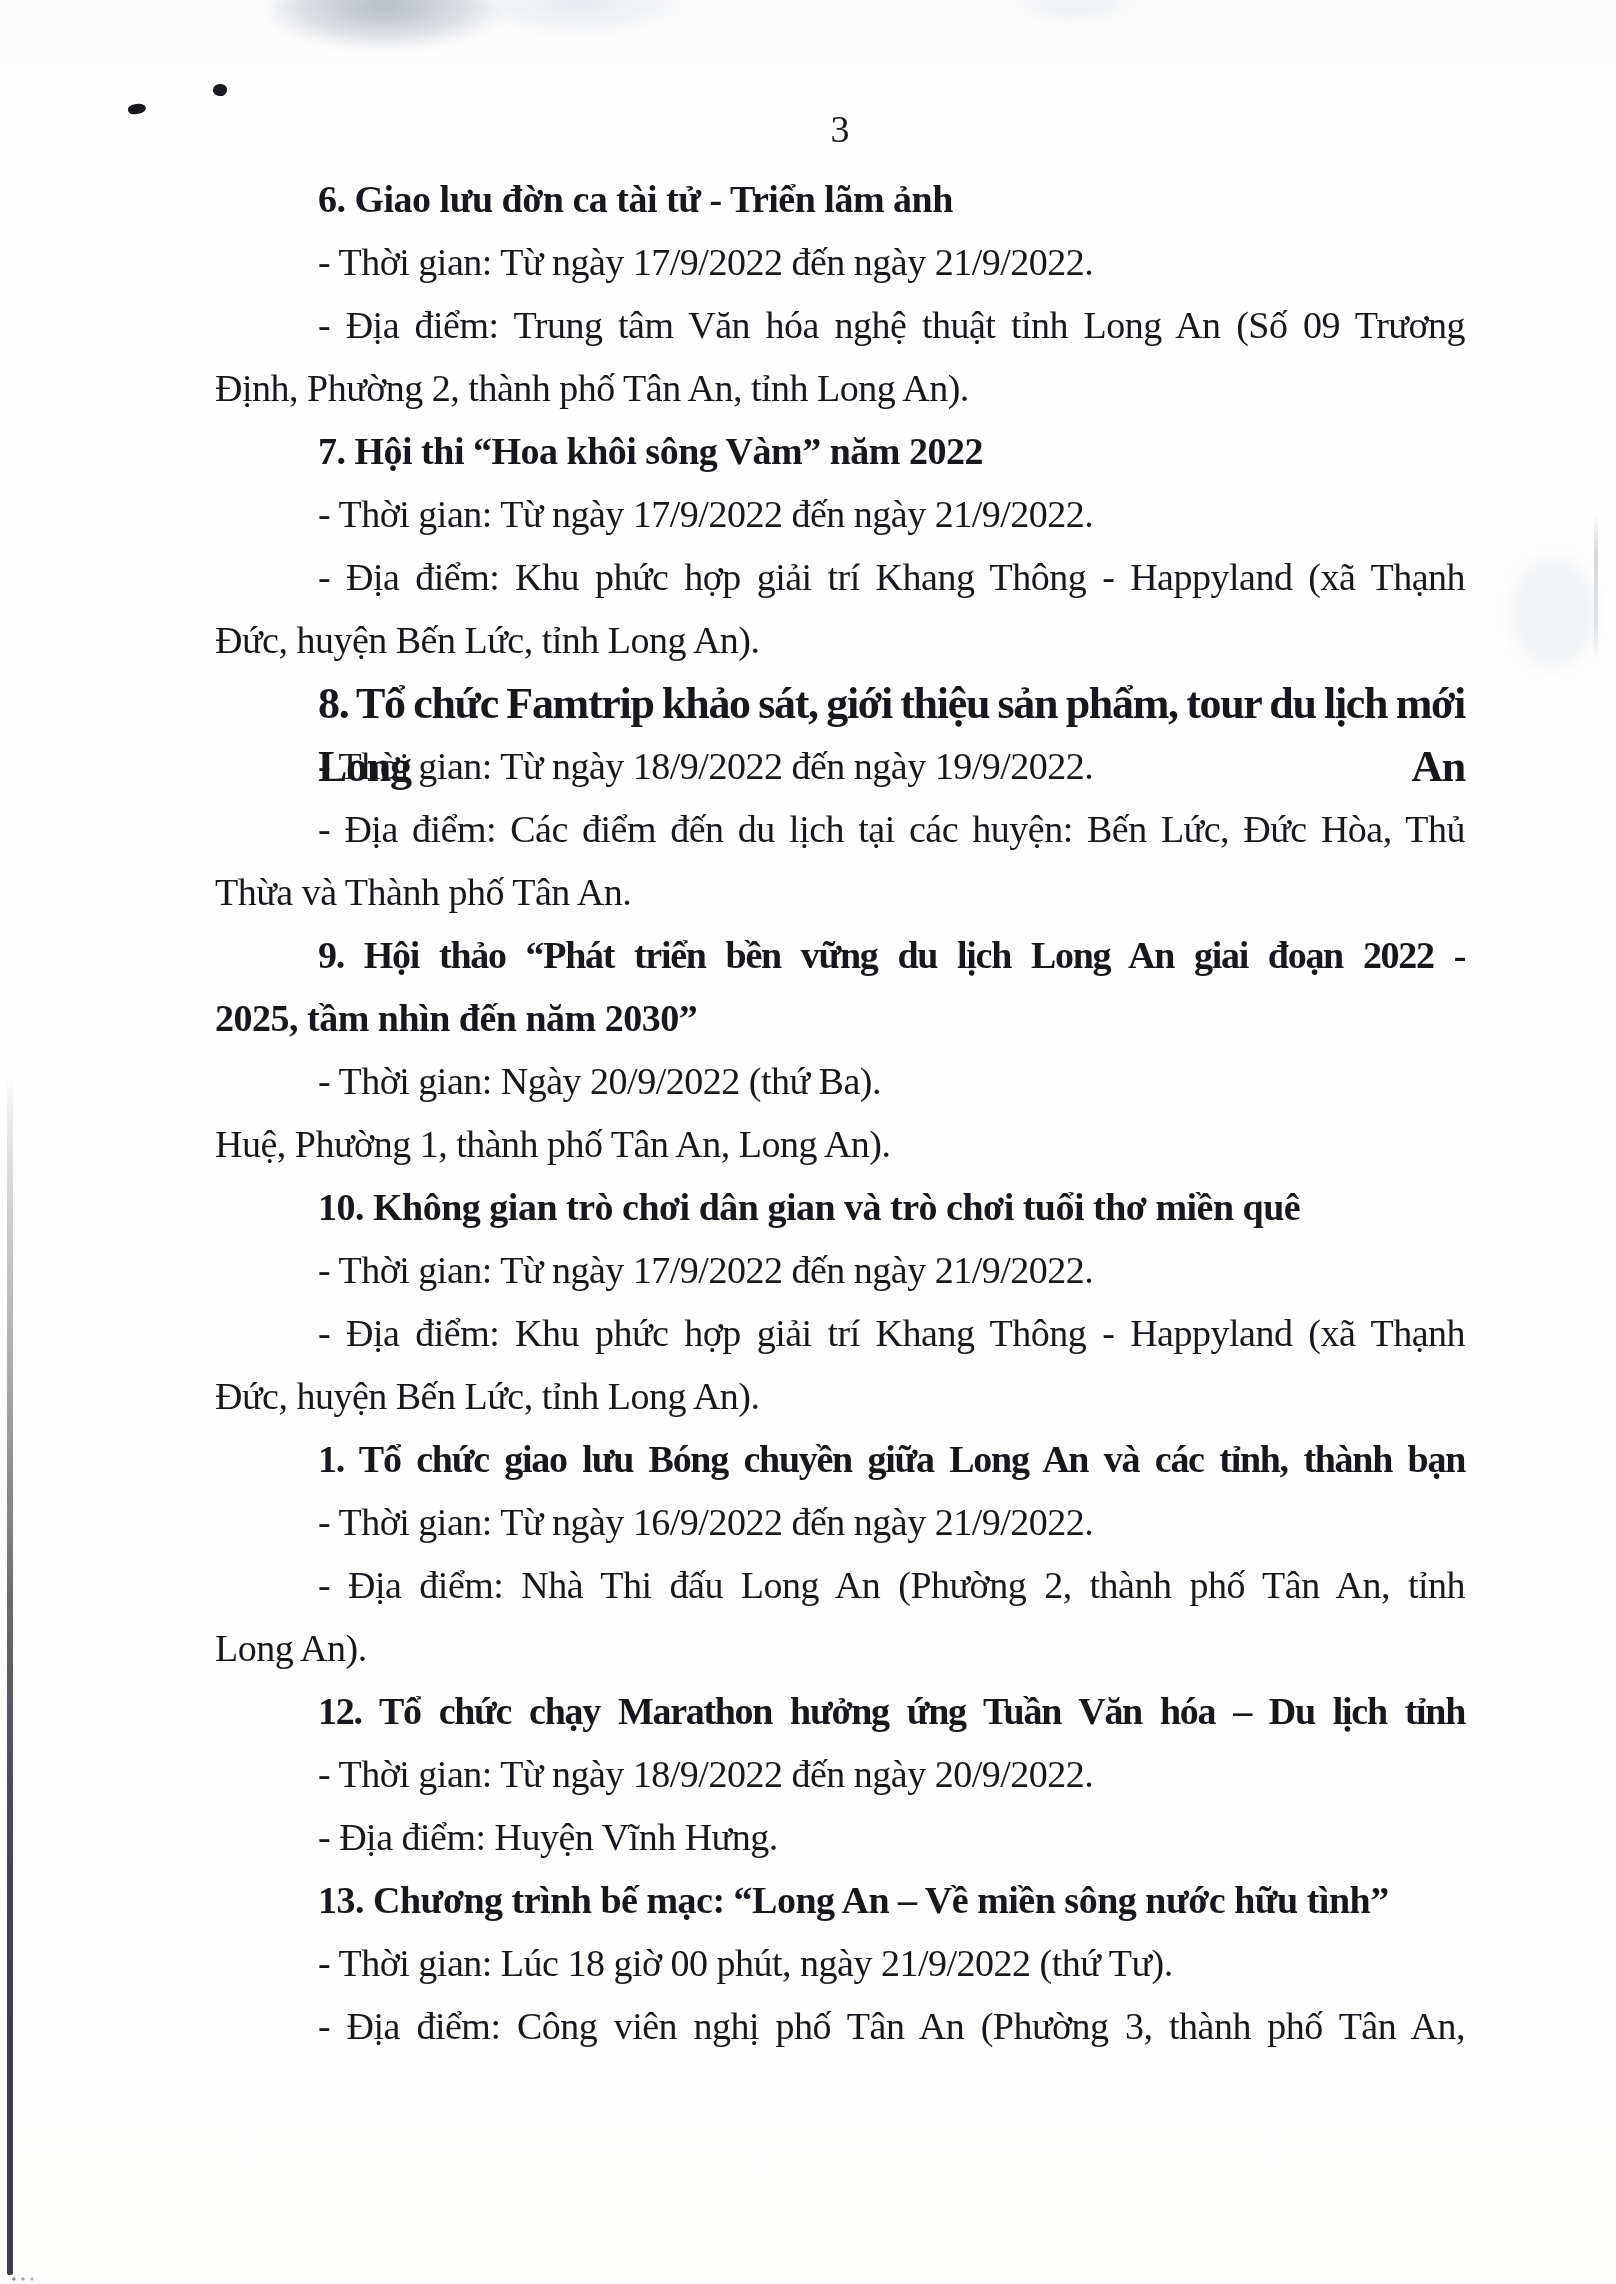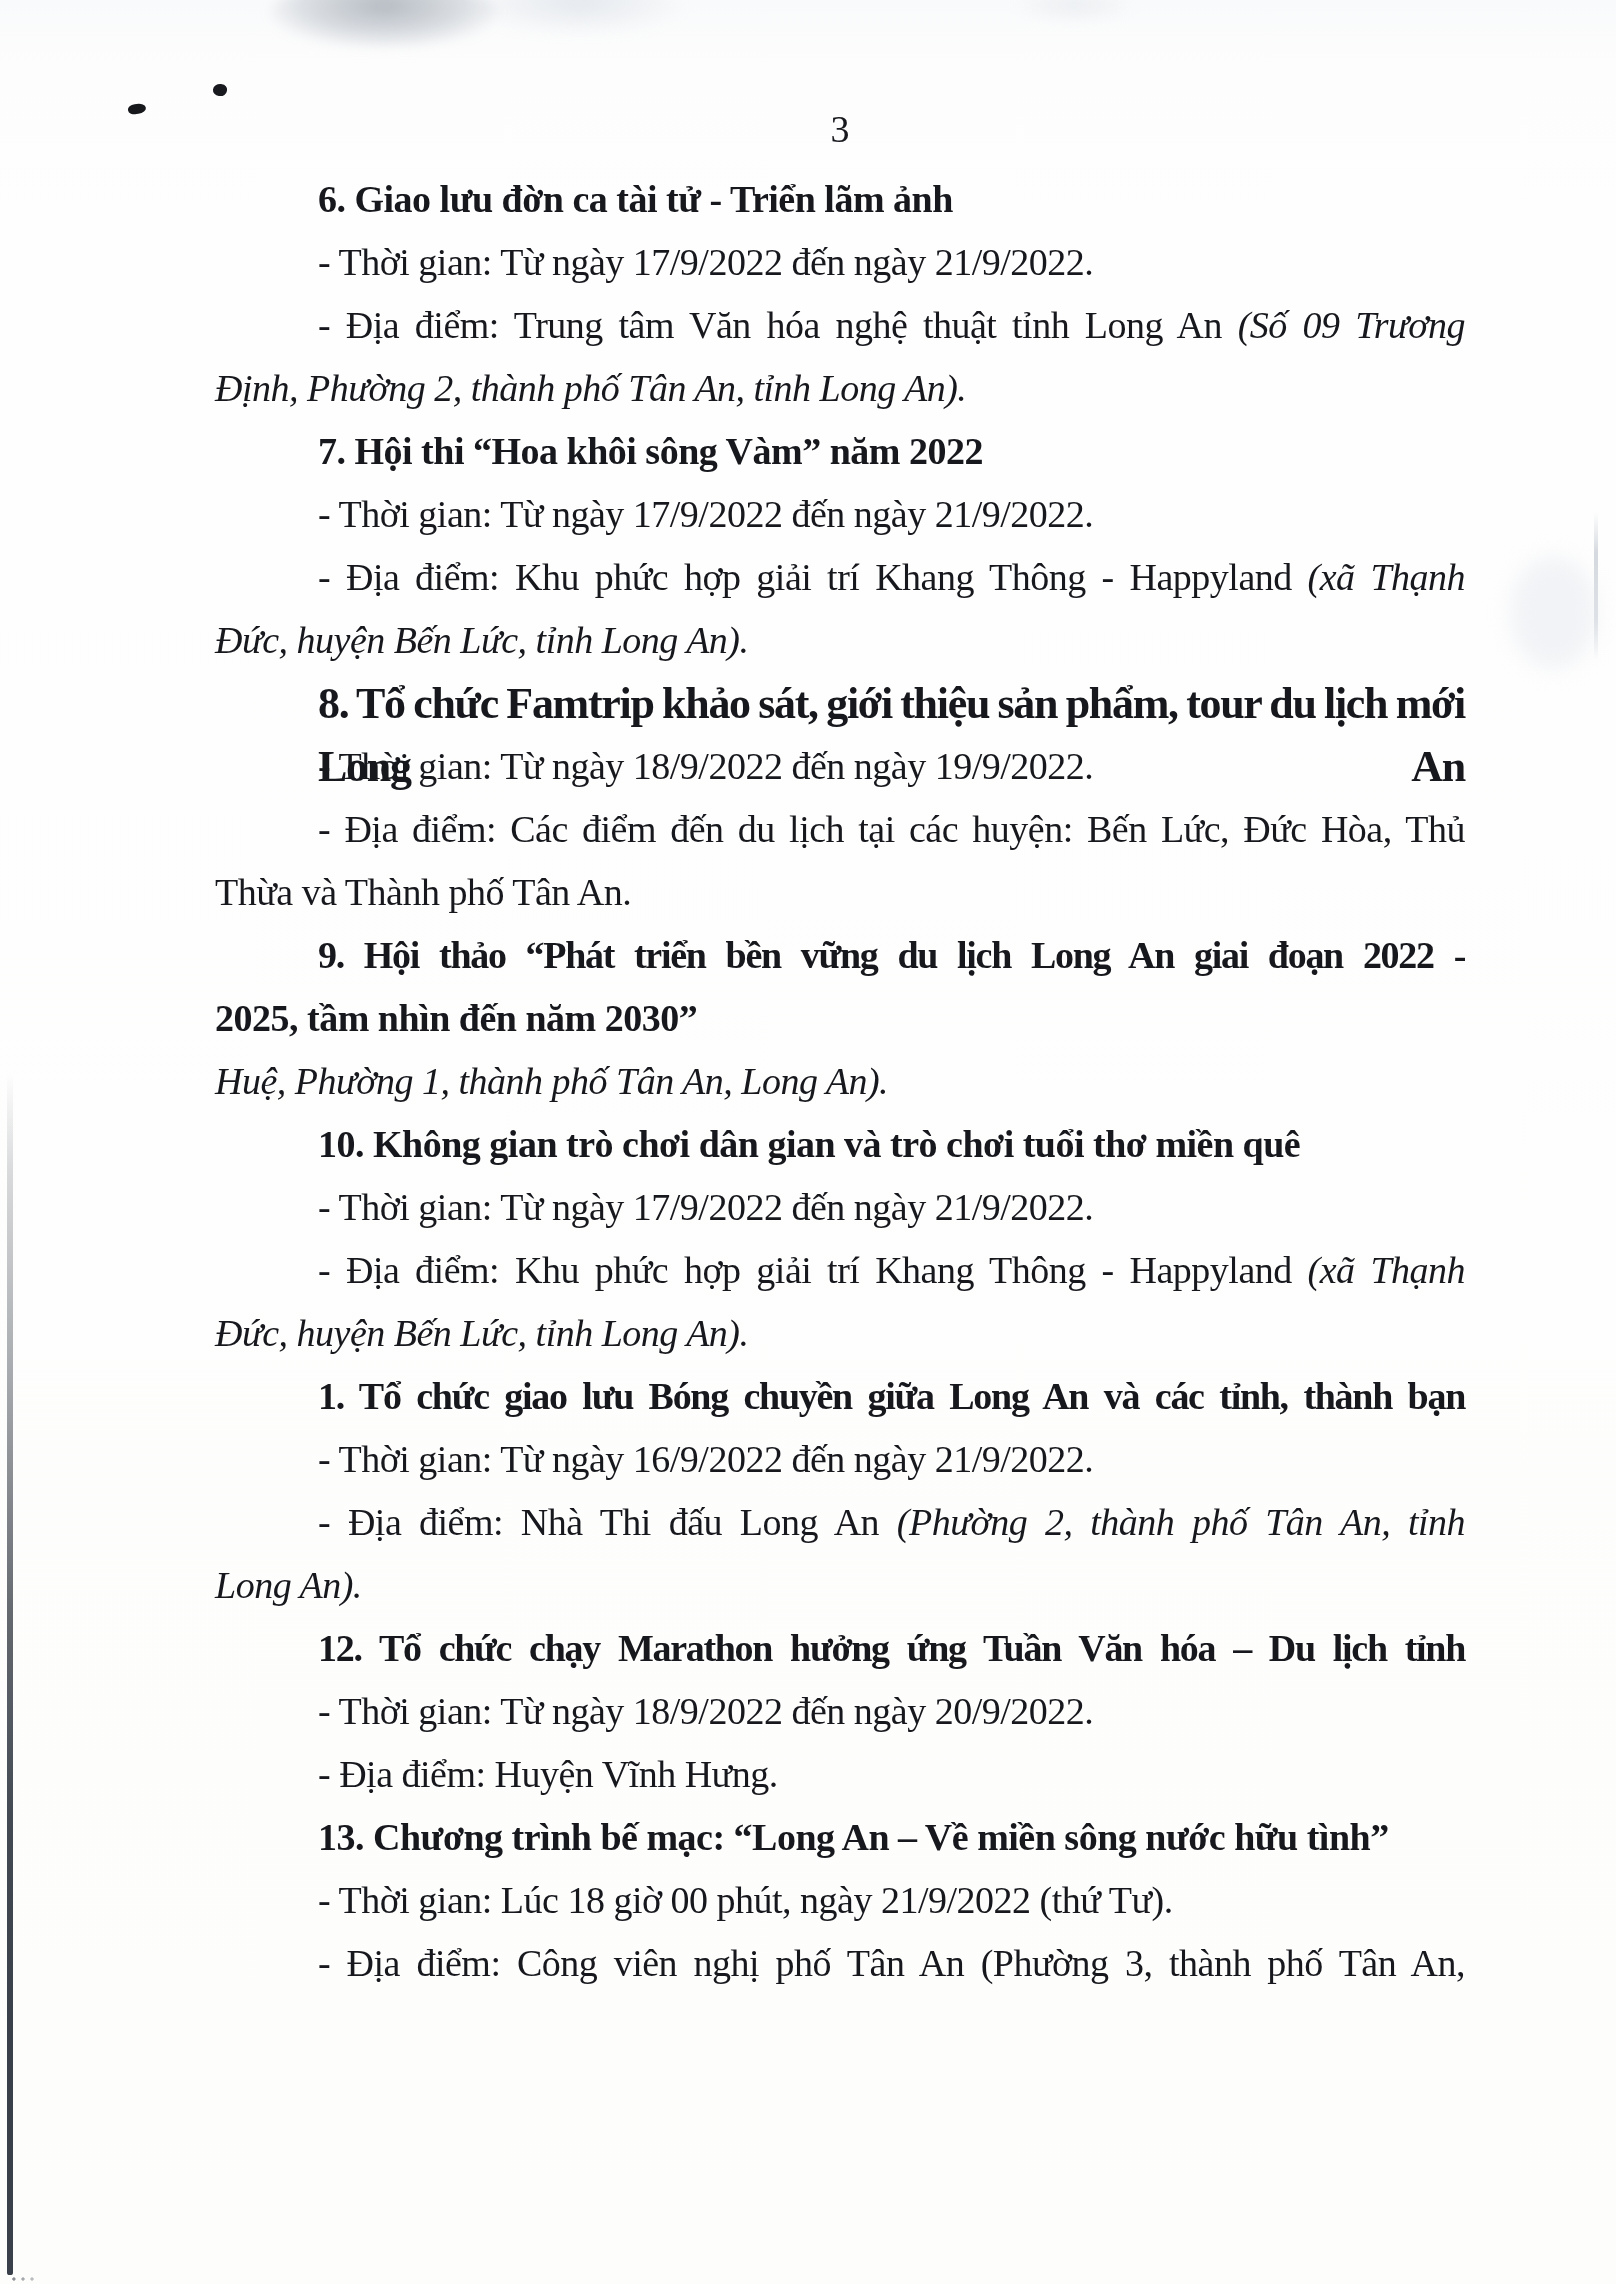--- a/index.html
+++ b/index.html
@@ -21,21 +21,21 @@
   .line{
     height:63px;line-height:63px;font-size:38px;
     letter-spacing:-0.5px;
     white-space:normal;
   }
   .line.ind{padding-left:103px;}
   .line.j{text-align:justify;text-align-last:justify;}
   .line.bold{font-weight:700;}
   .line.bold.j{letter-spacing:-1.3px;word-spacing:-2.6px;}
   .line.tight{font-size:44px;letter-spacing:-2px;word-spacing:-3.3px;}
-  .it{font-style:italic;}
+  .it{}
   
   .artifact{position:absolute;}
   .smudge1{
     left:270px;top:-21px;width:228px;height:68px;border-radius:50%;
     background:radial-gradient(ellipse at 50% 40%,rgba(125,135,148,0.55),rgba(148,158,170,0.28) 52%,rgba(170,180,190,0) 76%);
     filter:blur(5.9px);
   }
   .smudge2{
     left:475px;top:-18px;width:208px;height:52px;border-radius:50%;
     background:radial-gradient(ellipse at 50% 40%,rgba(190,200,212,0.35),rgba(205,214,224,0) 75%);
@@ -103,20 +103,21 @@
       <div class="line ind bold"><span class="">7. Hội thi “Hoa khôi sông Vàm” năm 2022</span></div>
       <div class="line ind"><span class="">- Thời gian: Từ ngày 17/9/2022 đến ngày 21/9/2022.</span></div>
       <div class="line ind j"><span class="">- Địa điểm: Khu phức hợp giải trí Khang Thông - Happyland </span><span class="it">(xã Thạnh</span></div>
       <div class="line"><span class="it">Đức, huyện Bến Lức, tỉnh Long An).</span></div>
       <div class="line ind bold j tight"><span class="">8. Tổ chức Famtrip khảo sát, giới thiệu sản phẩm, tour du lịch mới Long An</span></div>
       <div class="line ind"><span class="">- Thời gian: Từ ngày 18/9/2022 đến ngày 19/9/2022.</span></div>
       <div class="line ind j"><span class="">- Địa điểm: Các điểm đến du lịch tại các huyện: Bến Lức, Đức Hòa, Thủ</span></div>
       <div class="line"><span class="">Thừa và Thành phố Tân An.</span></div>
       <div class="line ind bold j"><span class="">9. Hội thảo “Phát triển bền vững du lịch Long An giai đoạn 2022 -</span></div>
       <div class="line bold"><span class="">2025, tầm nhìn đến năm 2030”</span></div>
+      <div class="line ind"><span class="">- Thời gian: Ngày 20/9/2022 (thứ Ba).</span></div>
       <div class="line"><span class="it">Huệ, Phường 1, thành phố Tân An, Long An).</span></div>
       <div class="line ind bold"><span class="">10. Không gian trò chơi dân gian và trò chơi tuổi thơ miền quê</span></div>
       <div class="line ind"><span class="">- Thời gian: Từ ngày 17/9/2022 đến ngày 21/9/2022.</span></div>
       <div class="line ind j"><span class="">- Địa điểm: Khu phức hợp giải trí Khang Thông - Happyland </span><span class="it">(xã Thạnh</span></div>
       <div class="line"><span class="it">Đức, huyện Bến Lức, tỉnh Long An).</span></div>
       <div class="line ind bold j"><span class="">1. Tổ chức giao lưu Bóng chuyền giữa Long An và các tỉnh, thành bạn</span></div>
       <div class="line ind"><span class="">- Thời gian: Từ ngày 16/9/2022 đến ngày 21/9/2022.</span></div>
       <div class="line ind j"><span class="">- Địa điểm: Nhà Thi đấu Long An </span><span class="it">(Phường 2, thành phố Tân An, tỉnh</span></div>
       <div class="line"><span class="it">Long An).</span></div>
       <div class="line ind bold j"><span class="">12. Tổ chức chạy Marathon hưởng ứng Tuần Văn hóa – Du lịch tỉnh</span></div>

